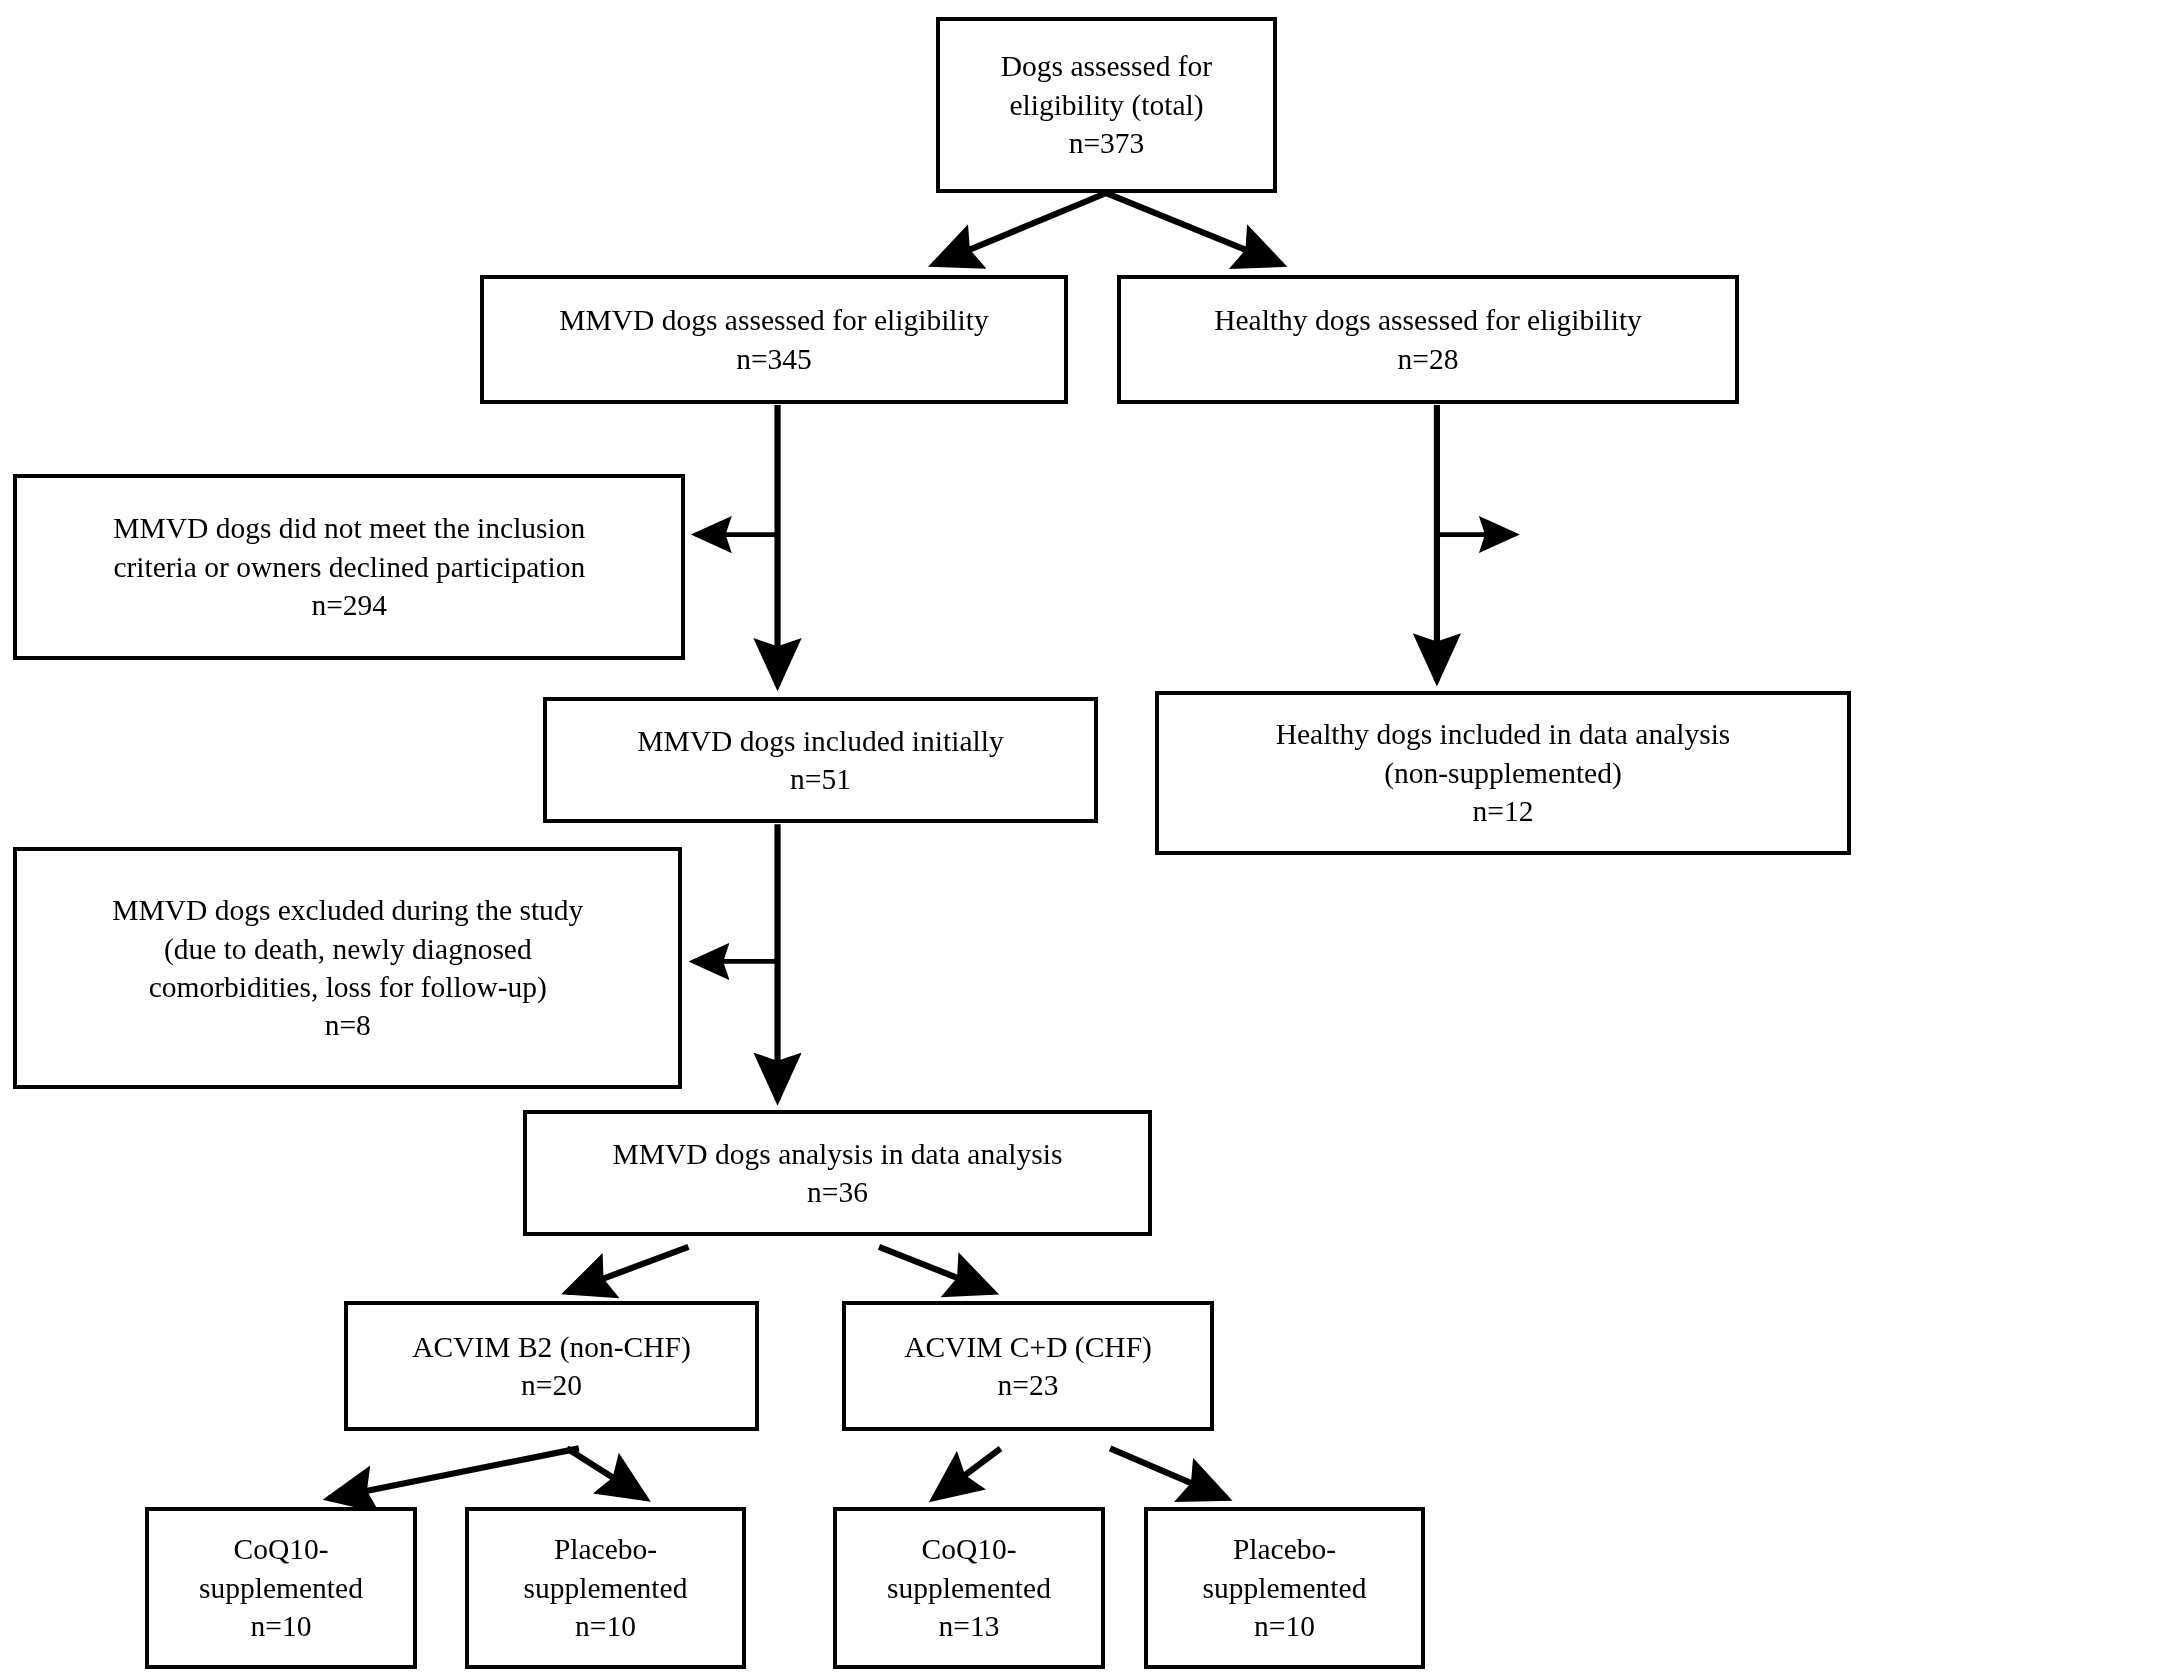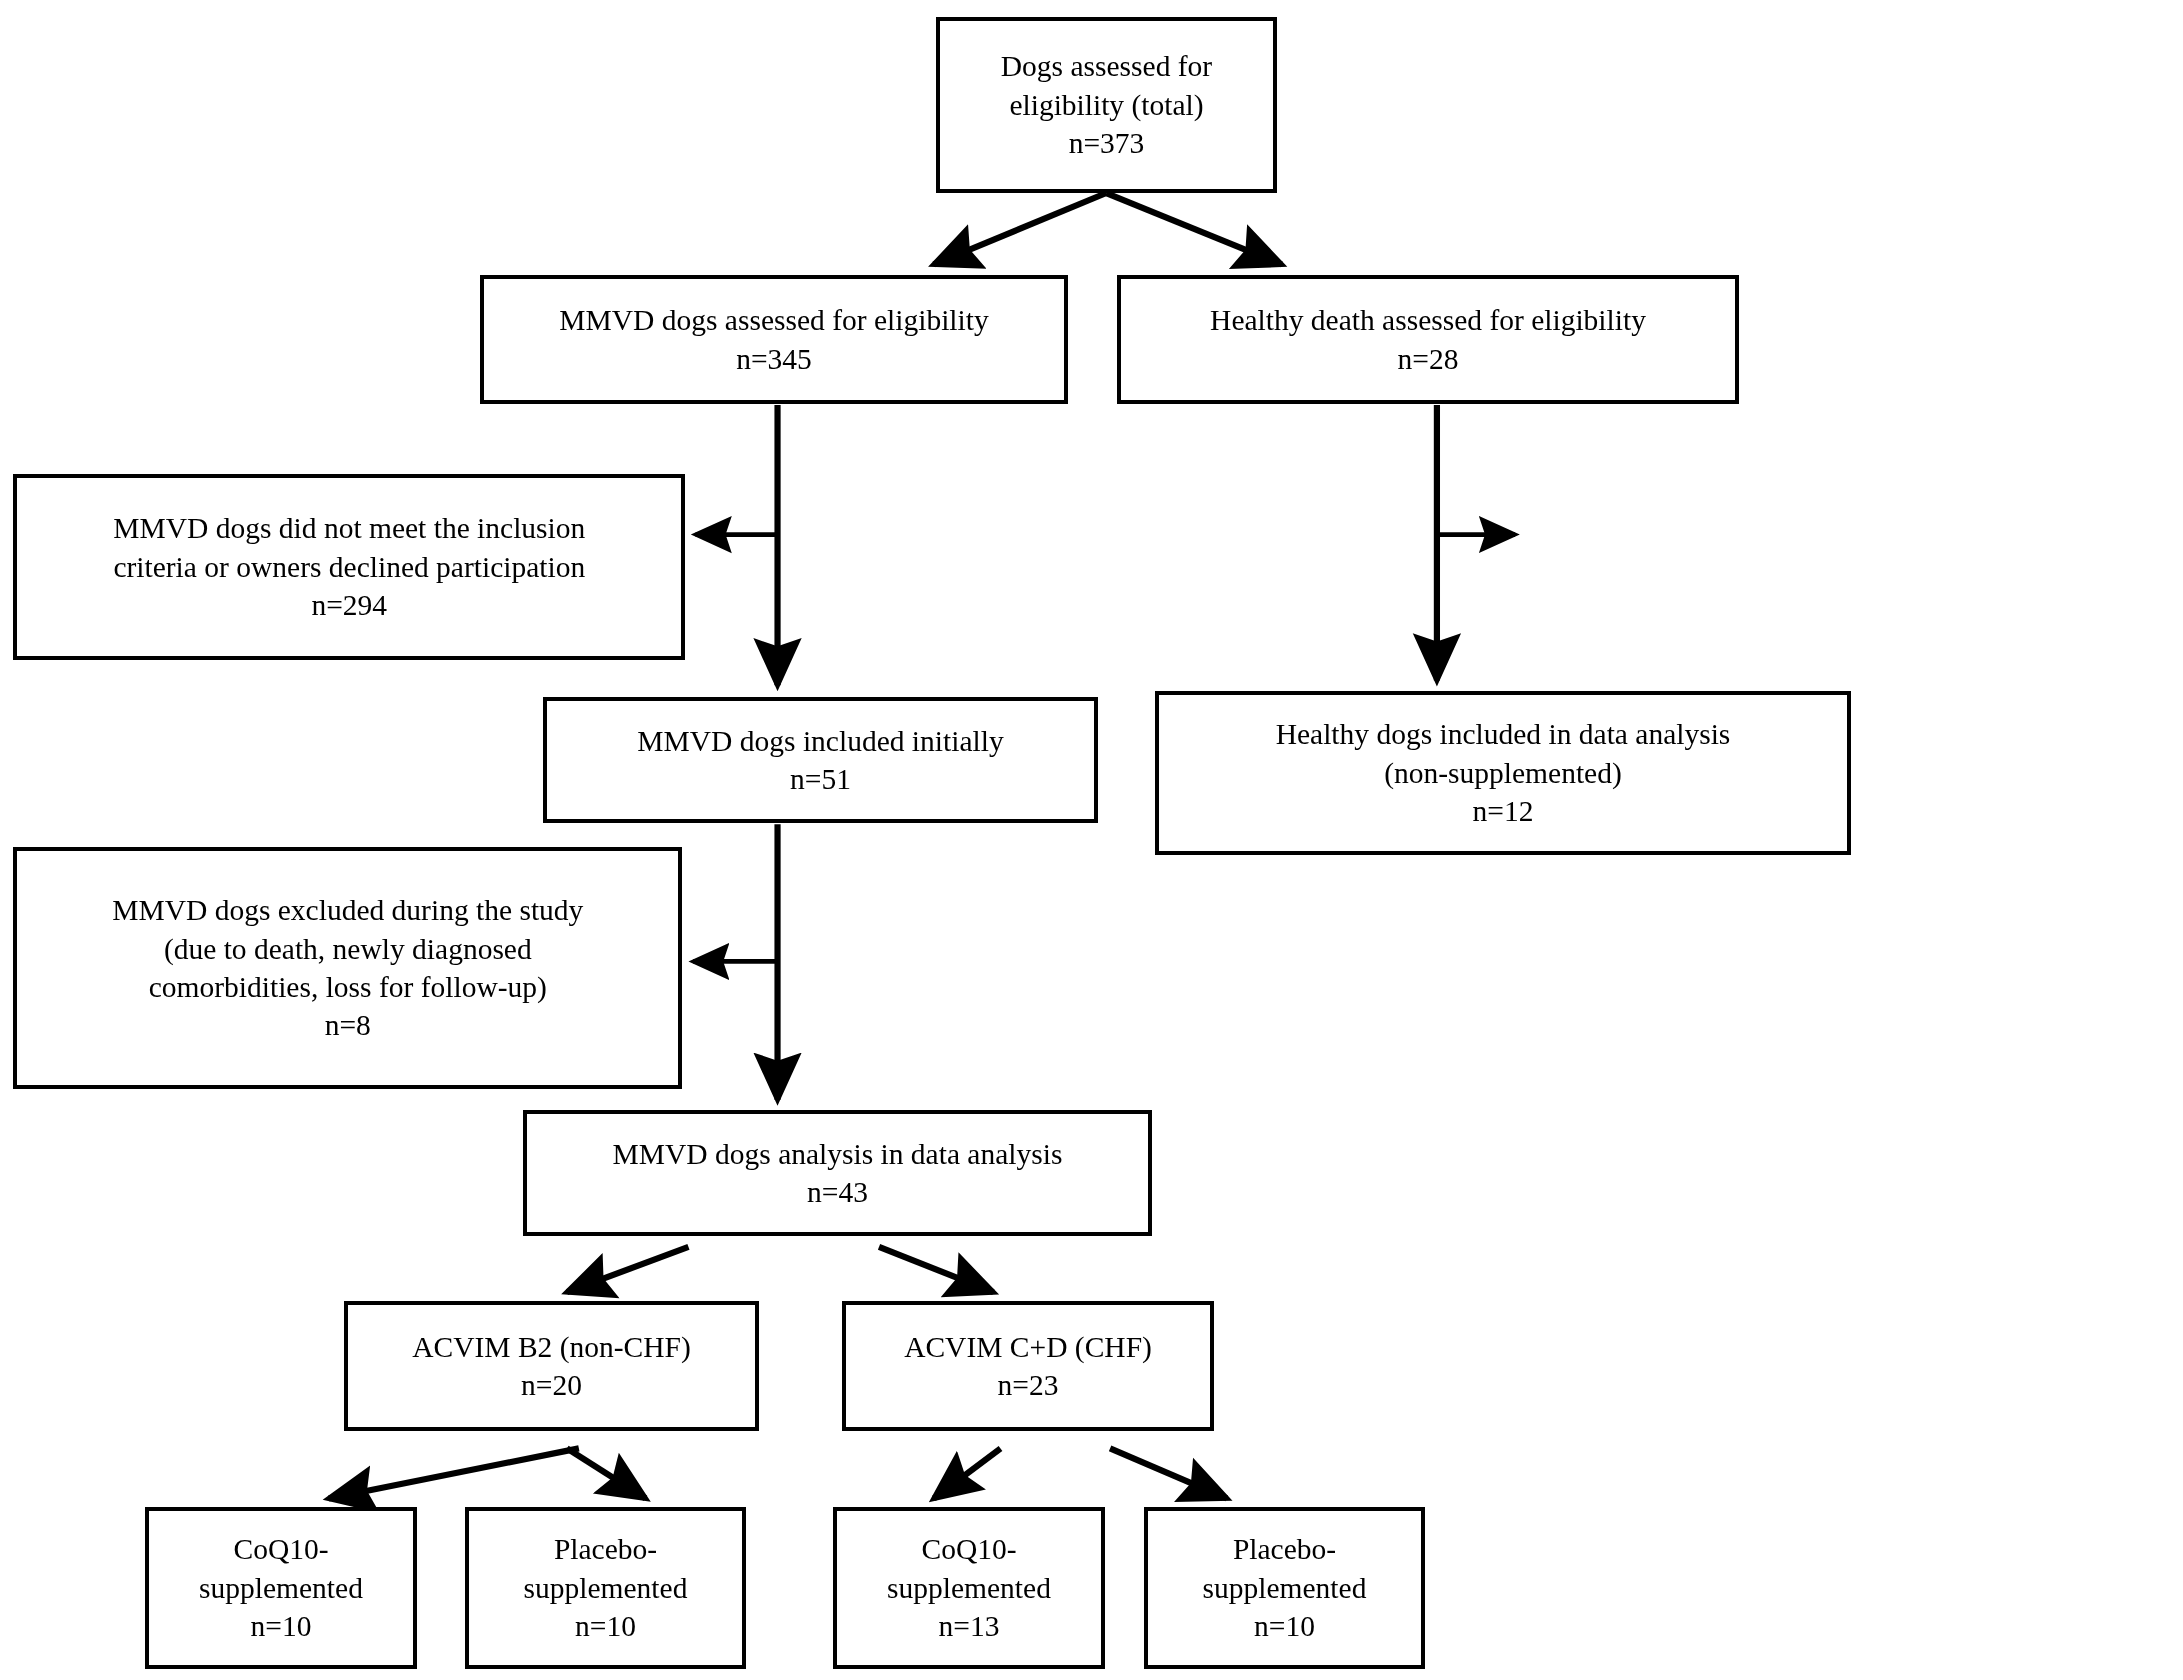--- a/index.html
+++ b/index.html
@@ -78,21 +78,21 @@
   <div class="node" style="left: 936px; top: 16.7px; width: 341px; height: 176px; border-color: rgb(0, 0, 0);">
       <span class="ln">Dogs assessed for</span>
       <span class="ln">eligibility (total)</span>
       <span class="ln">n=373</span>
     </div>
   <div class="node" style="left: 480px; top: 275px; width: 588px; height: 129px; border-color: rgb(0, 0, 0);">
       <span class="ln">MMVD dogs assessed for eligibility</span>
       <span class="ln">n=345</span>
     </div>
   <div class="node" style="left: 1117px; top: 275px; width: 622px; height: 129px; border-color: rgb(0, 0, 0);">
-      <span class="ln">Healthy death assessed for eligibility</span>
+      <span class="ln">Healthy dogs assessed for eligibility</span>
       <span class="ln">n=28</span>
     </div>
   <div class="node" style="left: 13.3px; top: 474px; width: 672px; height: 186px; border-color: rgb(0, 0, 0);">
       <span class="ln">MMVD dogs did not meet the inclusion</span>
       <span class="ln">criteria or owners declined participation</span>
       <span class="ln">n=294</span>
     </div>
   <div class="node" style="left: 543px; top: 697px; width: 555px; height: 126px; border-color: rgb(0, 0, 0);">
       <span class="ln">MMVD dogs included initially</span>
       <span class="ln">n=51</span>
@@ -103,21 +103,21 @@
       <span class="ln">n=12</span>
     </div>
   <div class="node" style="left: 13.3px; top: 847px; width: 669px; height: 242px; border-color: rgb(0, 0, 0); font-family: Liberation Serif, serif;">
       <span class="ln">MMVD dogs excluded during the study</span>
       <span class="ln">(due to death, newly diagnosed</span>
       <span class="ln">comorbidities, loss for follow-up)</span>
       <span class="ln">n=8</span>
     </div>
   <div class="node" style="left: 523px; top: 1110px; width: 629px; height: 126px; border-color: rgb(0, 0, 0);">
       <span class="ln">MMVD dogs analysis in data analysis</span>
-      <span class="ln">n=43</span>
+      <span class="ln">n=36</span>
     </div>
   <div class="node" style="left: 344px; top: 1301px; width: 415px; height: 130px; border-color: rgb(0, 0, 0);">
       <span class="ln">ACVIM B2 (non-CHF)</span>
       <span class="ln">n=20</span>
     </div>
   <div class="node" style="left: 842px; top: 1301px; width: 372px; height: 130px; border-color: rgb(0, 0, 0);">
       <span class="ln">ACVIM C+D (CHF)</span>
       <span class="ln">n=23</span>
     </div>
   <div class="node" style="left: 145px; top: 1507px; width: 272px; height: 162px; border-color: rgb(0, 0, 0);">

